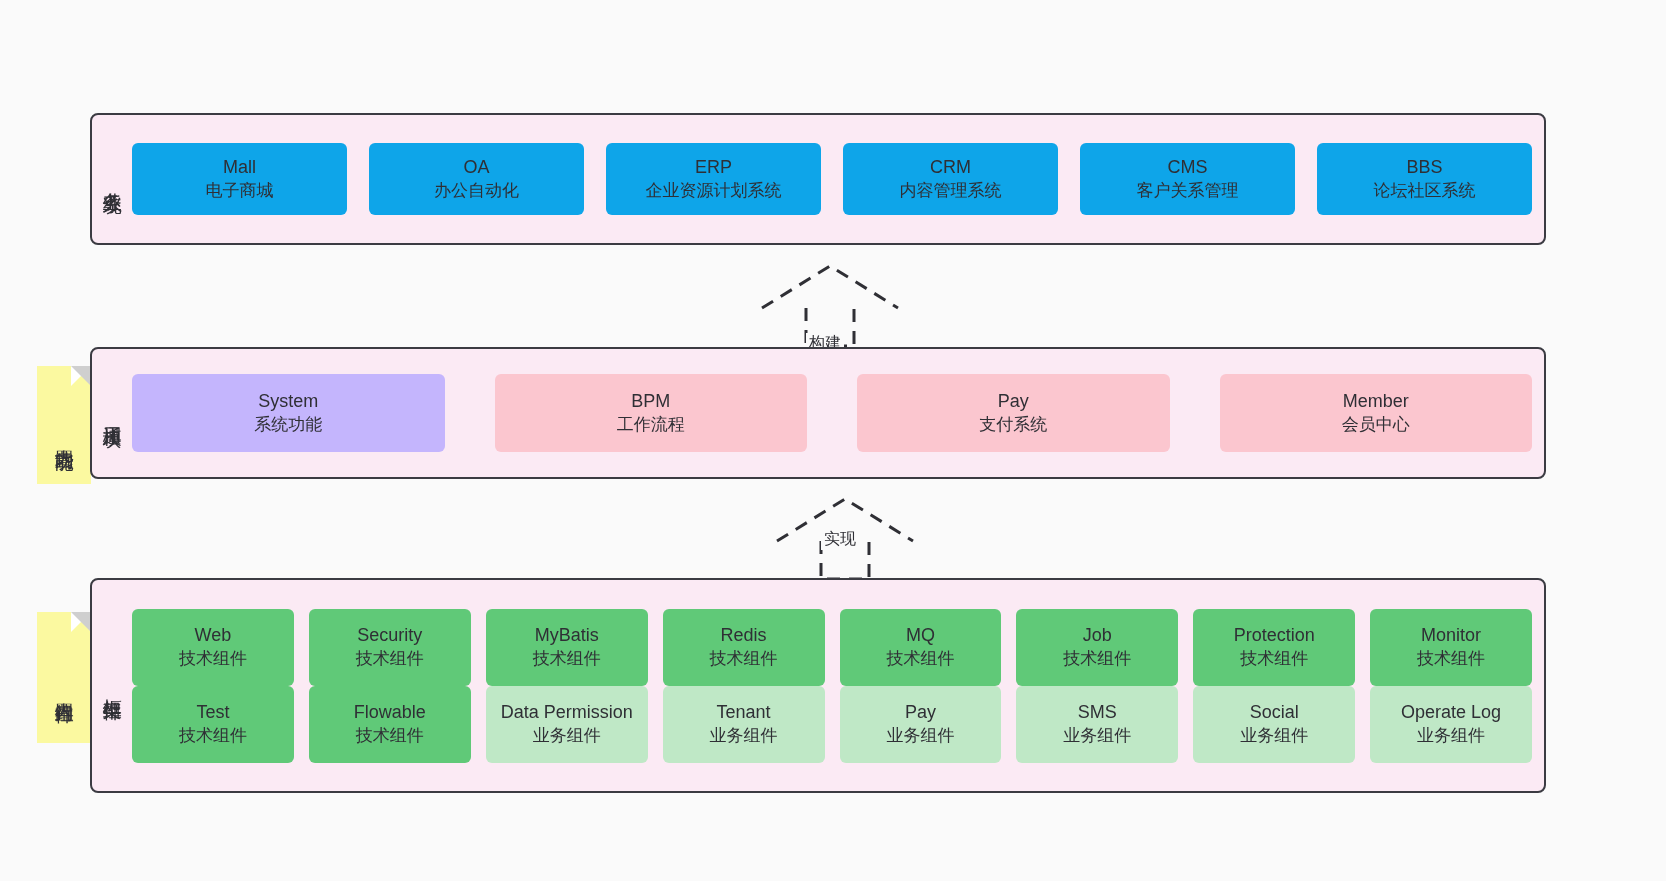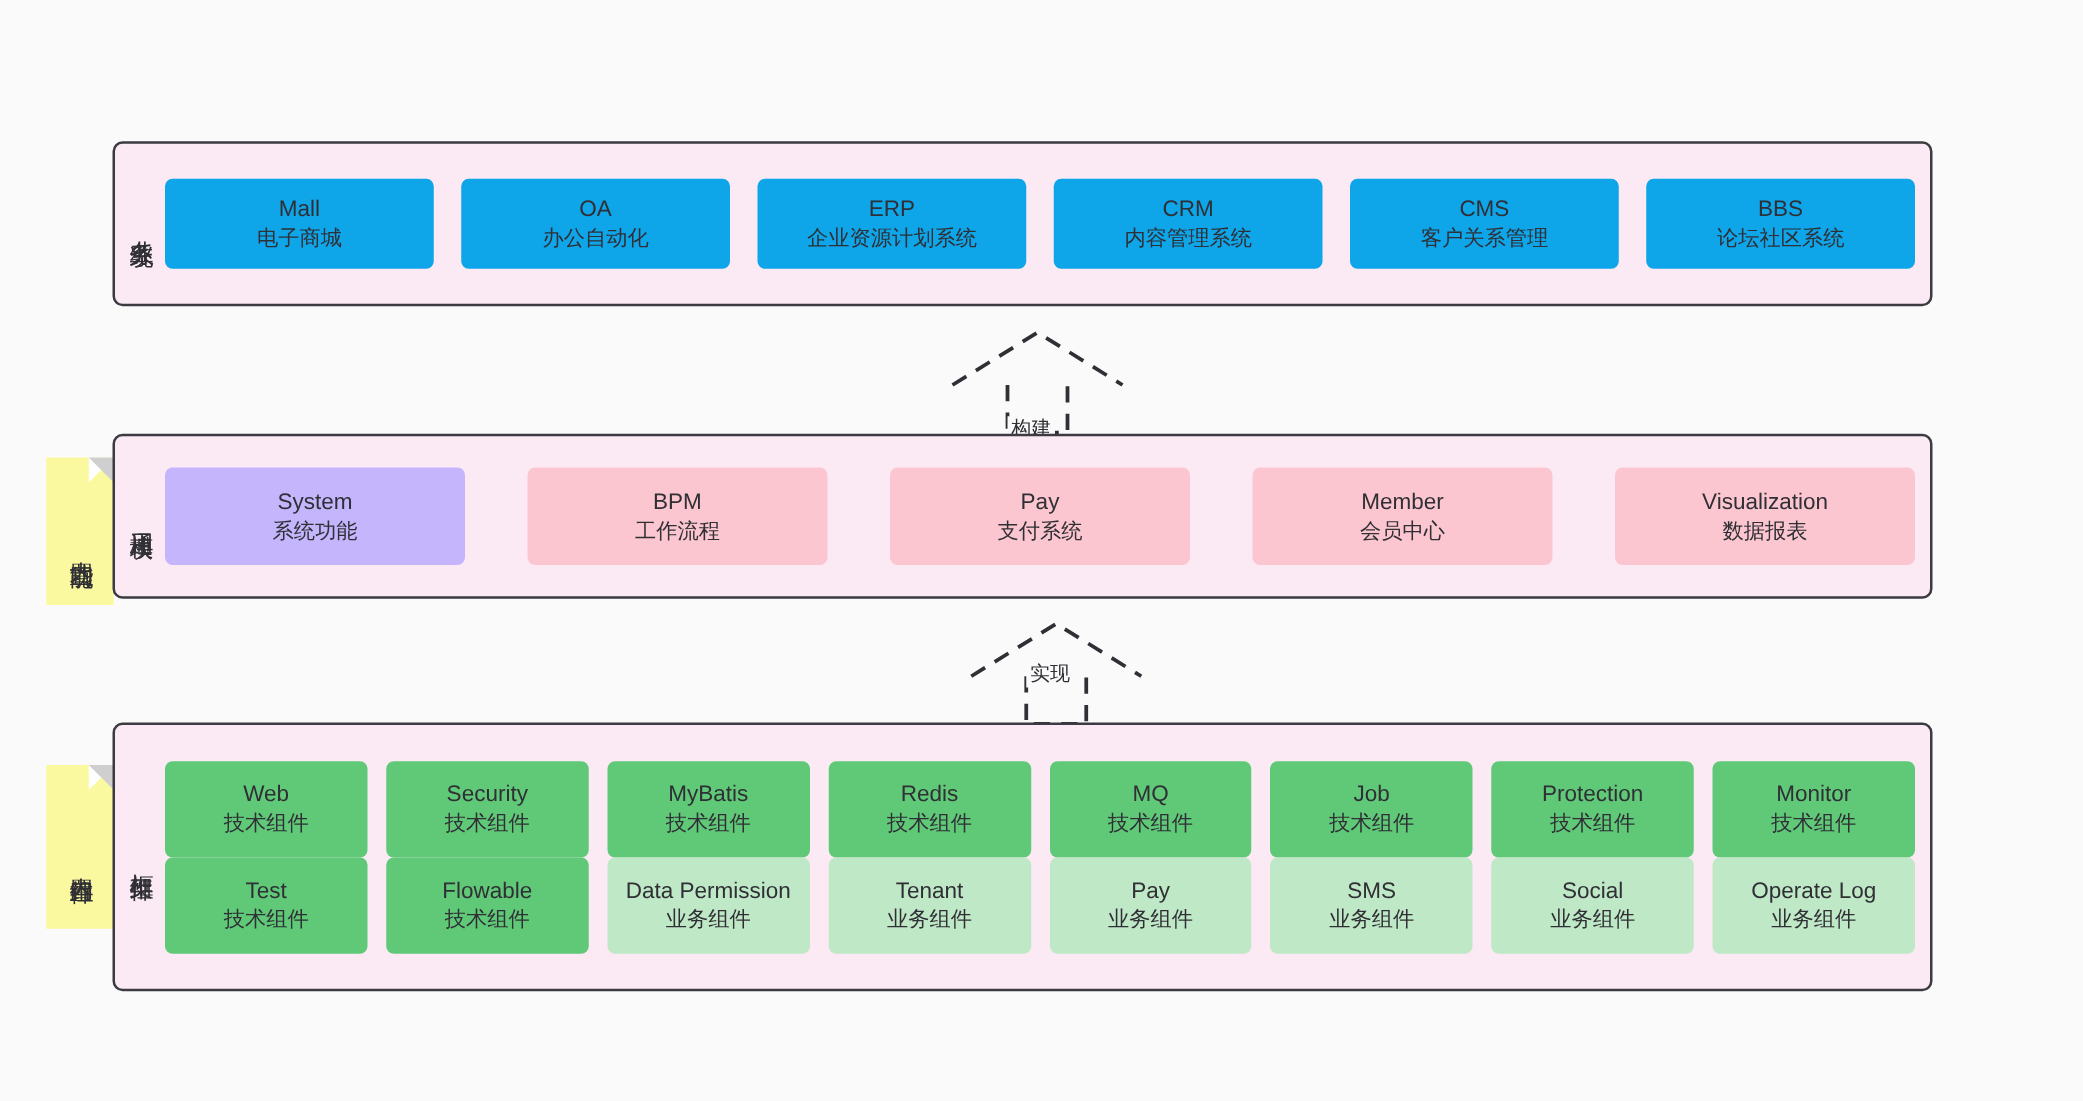--- a/index.html
+++ b/index.html
@@ -193,24 +193,20 @@
           <span class="t2">工作流程</span>
         </div>
         <div class="card c-pink">
           <span class="t1">Pay</span>
           <span class="t2">支付系统</span>
         </div>
         <div class="card c-pink">
           <span class="t1">Member</span>
           <span class="t2">会员中心</span>
         </div>
-        <div class="card c-pink">
-          <span class="t1">Visualization</span>
-          <span class="t2">数据报表</span>
-        </div>
 
       </div>
     </div>
   </div>
 
   <div class="gen-arrow" style="left:775px;top:495px;width:140px;height:86px;">
     <svg width="140" height="86" viewBox="0 0 140 86">
       <path d="M2 46 L70 4 L138 46" fill="none" stroke="#2f2f35" stroke-width="3" stroke-dasharray="13 9" stroke-linecap="butt"></path>
       <path d="M46 46 L46 84 L94 84 L94 46" fill="none" stroke="#2f2f35" stroke-width="3" stroke-dasharray="13 9" stroke-linecap="butt"></path>
     </svg>

